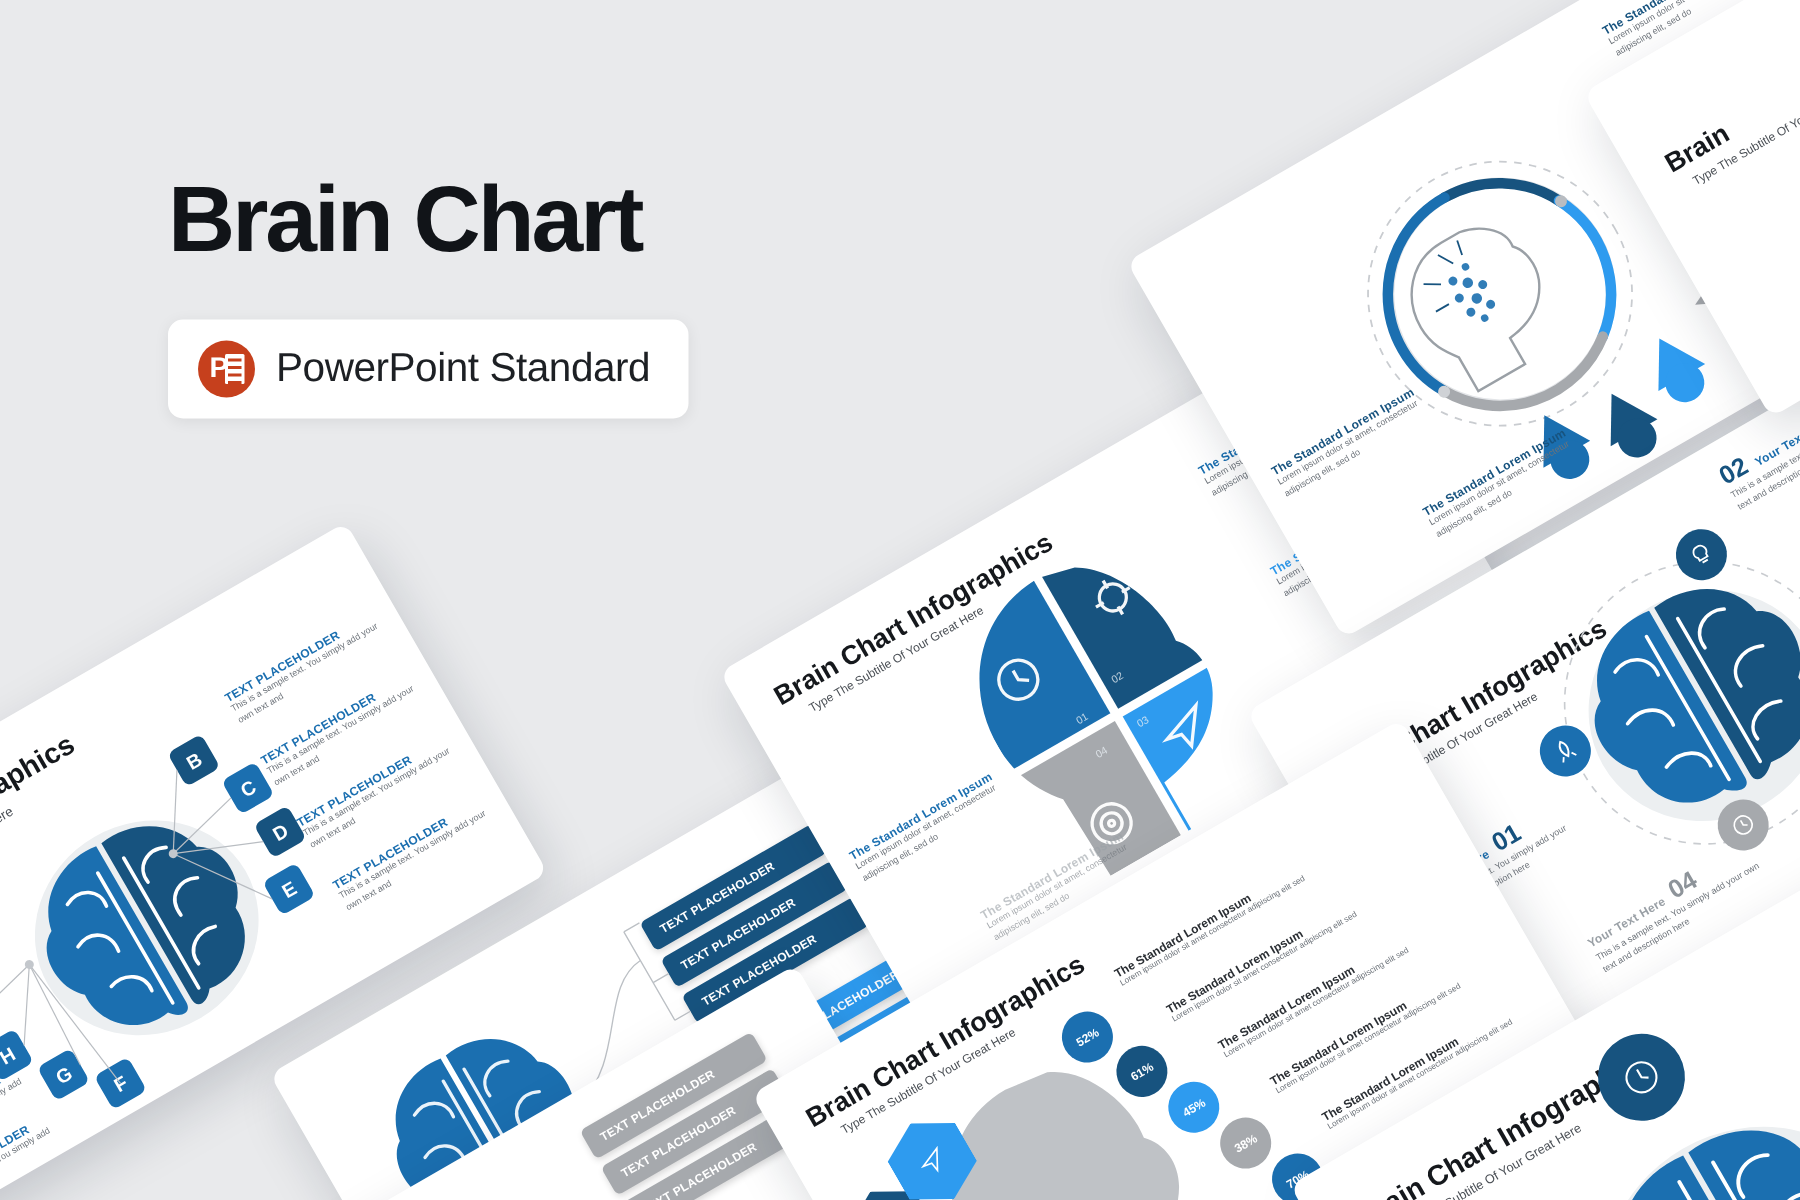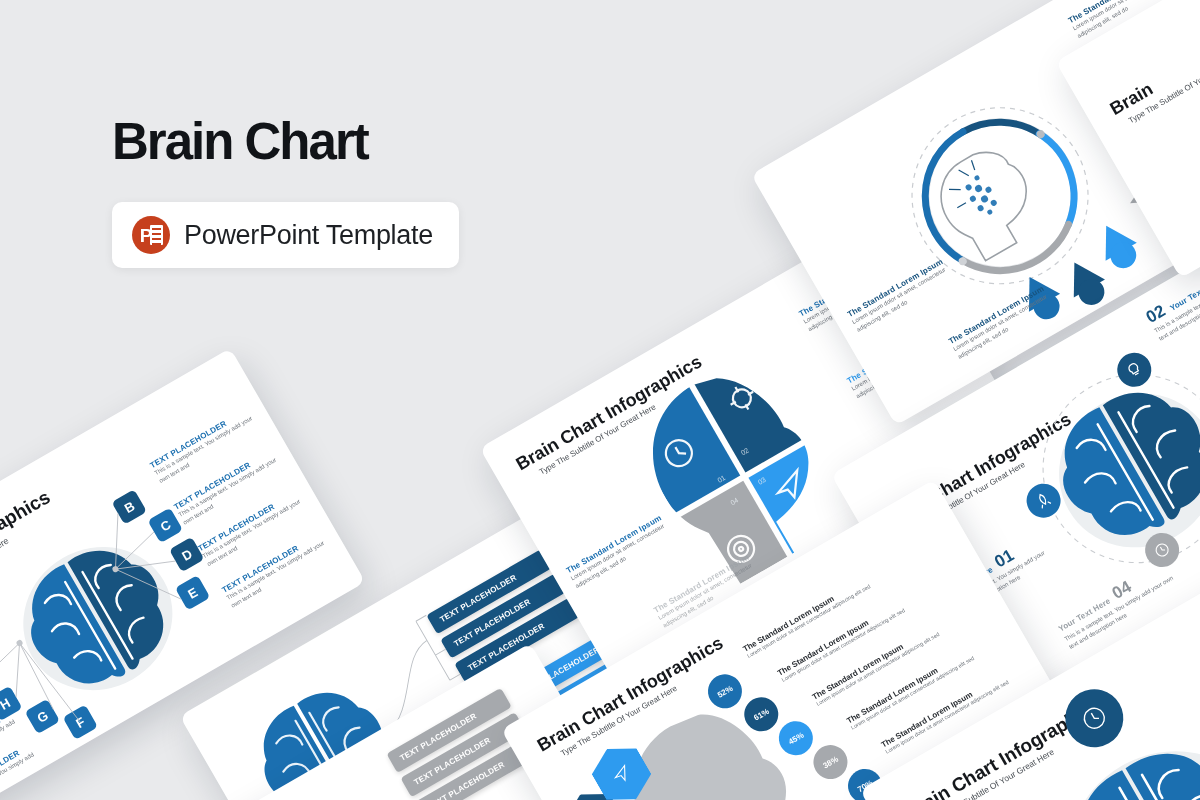--- a/index.html
+++ b/index.html
@@ -7,21 +7,21 @@
   body {
     font-family:"Liberation Sans", sans-serif;
     background:#e9eaec;
     position:relative;
   }
   #stage { position:absolute; inset:0; overflow:hidden; }
 
   
   .hero { position:absolute; left:112px; top:118px; z-index:60; }
   .hero-title {
-    font-size:51px; font-weight:bold; letter-spacing:-2px;
+    font-size:62px; font-weight:bold; letter-spacing:-2px;
     color:#111418; line-height:.95; white-space:nowrap;
   }
   .badge {
     margin-top:36px; display:inline-flex; align-items:center; gap:14px;
     background:#fff; border-radius:10px; padding:14px 26px 14px 20px;
     box-shadow:0 2px 10px rgba(0,0,0,.07);
   }
   .ppt-icon { width:38px; height:38px; border-radius:50%;
     background:#c6401d; display:flex; align-items:center; justify-content:center;
     position:relative; flex:0 0 auto; }
@@ -487,17 +487,17 @@
     <div class="badge">
       <span class="ppt-icon">
         <span class="doc">
             <i></i>
             <i></i>
             <i></i>
             <i></i>
           </span>
         <span class="pmark">P</span>
       </span>
-      <span class="badge-label">PowerPoint Template</span>
+      <span class="badge-label">PowerPoint Standard</span>
     </div>
   </div>
 
 </div>
 
 </body></html>

